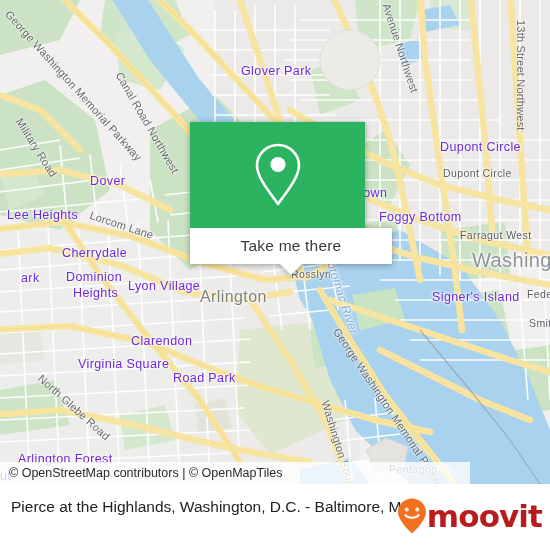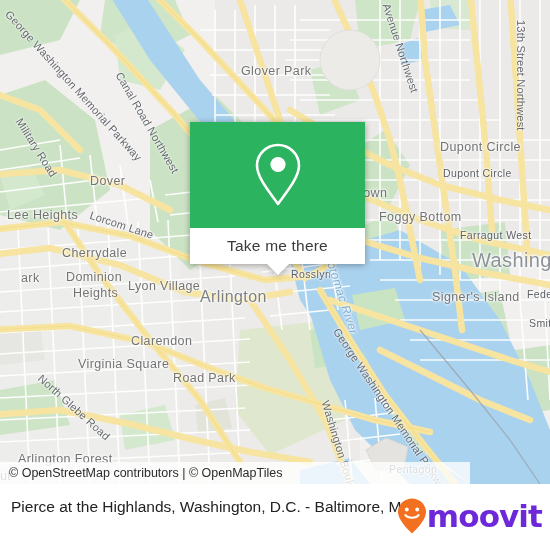--- a/index.html
+++ b/index.html
@@ -33,21 +33,21 @@
   .map-label {
     position: absolute;
     color: #8a8d92;
     white-space: nowrap;
     pointer-events: none;
     letter-spacing: 0.4px;
     text-shadow: 0 0 2px #fff, 0 0 3px #fff, 0 0 4px #fff;
   }
   .map-label.place-major { font-size: 16px; color: #7c8188; }
   .map-label.place-big   { font-size: 20px; color: #8d9299; }
-  .map-label.place       { font-size: 12.5px; color: #737373; }
+  .map-label.place       { font-size: 12.5px; color: #6d28d9; }
   .map-label.place-dark  { font-size: 10.5px; color: #5c6066; }
   .map-label.road        { font-size: 11px; color: #65696f; letter-spacing: 0.2px; text-shadow: 0 0 2px #fff, 0 0 3px #fff; }
   .map-label.water       { font-size: 12px; color: #7fb0d4; font-style: italic; }
 
   
   #attribution {
     position: absolute;
     left: 0;
     top: 462px;
     width: 470px;
@@ -74,21 +74,21 @@
   }
   #popup-green {
     width: 175px;
     height: 106px;
     background: #2cb35f;
     display: flex;
     align-items: center;
     justify-content: center;
   }
   #popup-white {
-    width: 175px;
+    width: 202px;
     height: 36px;
     background: #ffffff;
     display: flex;
     align-items: center;
     justify-content: center;
     position: relative;
   }
   #popup-label {
     font-size: 15.5px;
     color: #3a3a3a;
@@ -127,21 +127,21 @@
     position: absolute;
     right: 8px;
     top: 14px;
     display: flex;
     align-items: center;
   }
   #moovit-wordmark {
     font-size: 31px;
     line-height: 31px;
     font-weight: bold;
-    color: #6d28d9;
+    color: #b91c1c;
     letter-spacing: -0.9px;
     font-family: "DejaVu Sans", sans-serif;
   }
 </style>
 </head>
 <body>
 
 <div id="map-container">
 
   <svg id="map-canvas" viewBox="0 0 550 484" preserveAspectRatio="none" xmlns="http://www.w3.org/2000/svg">

